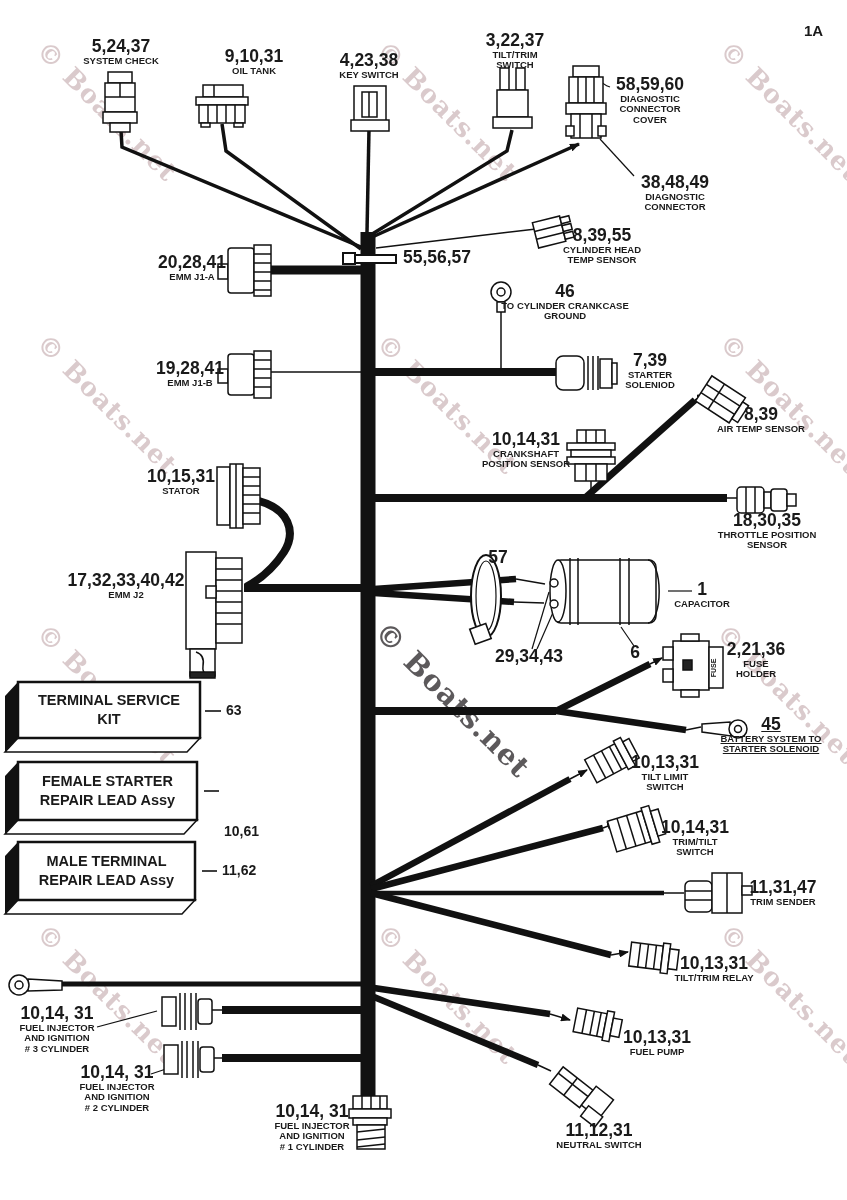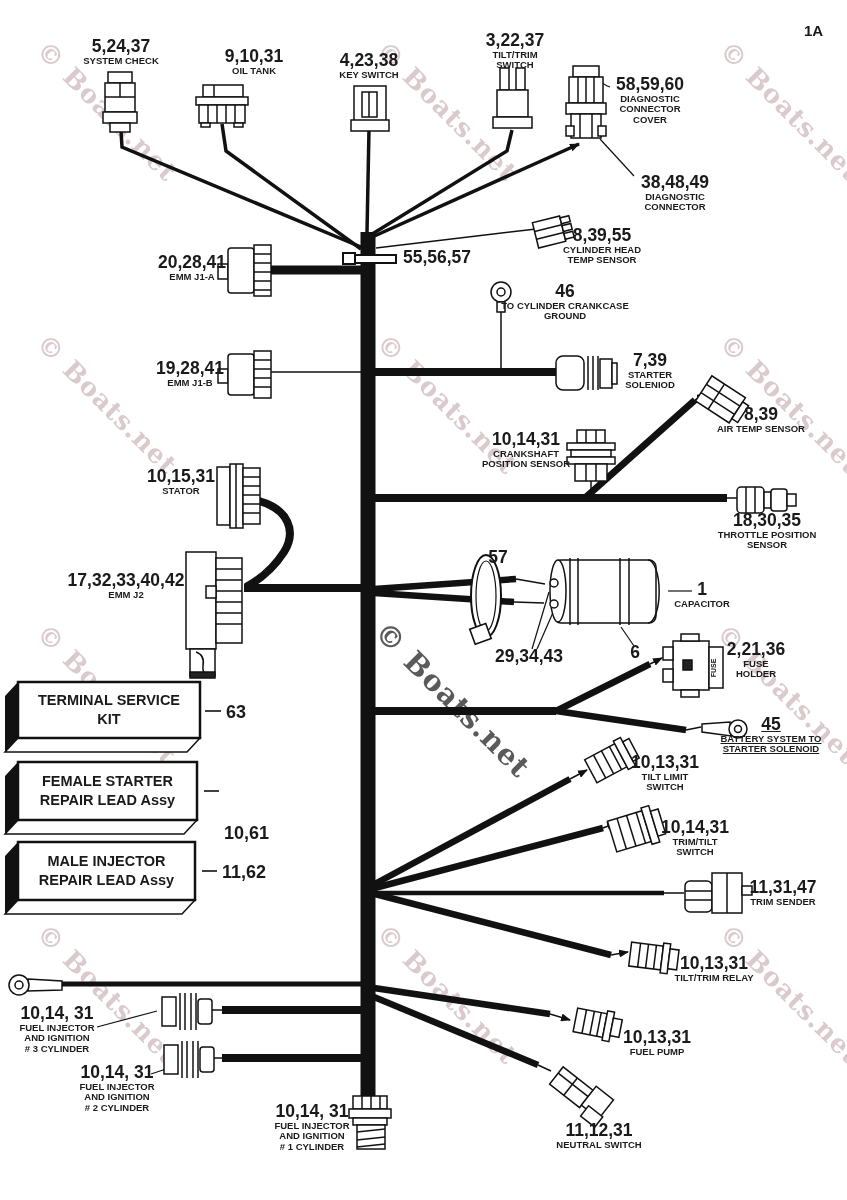--- a/index.html
+++ b/index.html
@@ -9,21 +9,21 @@
   .wm{position:absolute;z-index:1;font-family:"DejaVu Serif",serif;font-weight:bold;
       font-size:26px;color:rgba(205,184,187,0.75);white-space:nowrap;
       transform:rotate(45deg);transform-origin:left top;letter-spacing:1px;}
   .wm-dark{color:rgba(70,66,68,0.88);font-size:29px;}
   .co{position:absolute;z-index:3;transform:translateX(-50%);text-align:center;white-space:nowrap;}
   .num{font-weight:bold;font-size:17.5px;line-height:1.02;}
   .nm{font-weight:bold;font-size:9.5px;line-height:1.12;}
   .sheet{position:absolute;z-index:3;font-weight:bold;font-size:15px;}
   .boxlbl{position:absolute;z-index:3;display:flex;flex-direction:column;align-items:center;
           justify-content:center;text-align:center;font-weight:bold;font-size:14.5px;line-height:1.3;}
-  .boxnum{position:absolute;z-index:3;font-weight:bold;font-size:18px;white-space:nowrap;}
+  .boxnum{position:absolute;z-index:3;font-weight:bold;font-size:14px;white-space:nowrap;}
   .ic{fill:#fff;stroke:#111;stroke-width:1.5;}
   .ln{stroke:#111;fill:none;}
 </style>
 </head>
 <body>
 
 <div id="canvas">
 
   <div class="wm" style="left:52px;top:35px;">© Boats.net</div>
   <div class="wm" style="left:392px;top:35px;">© Boats.net</div>
@@ -532,18 +532,18 @@
   </div>
   <div class="boxnum" style="left:226px;top:702px;">63</div>
 
   <div class="boxlbl" style="left:18px;top:762px;width:179px;height:58px;">
     <span>FEMALE STARTER</span>
     <span>REPAIR LEAD Assy</span>
   </div>
   <div class="boxnum" style="left:224px;top:782px;margin-top:41px;">10,61</div>
 
   <div class="boxlbl" style="left:18px;top:842px;width:177px;height:58px;">
-    <span>MALE INJECTOR</span>
+    <span>MALE TERMINAL</span>
     <span>REPAIR LEAD Assy</span>
   </div>
   <div class="boxnum" style="left:222px;top:862px;">11,62</div>
 
 </div>
 
 </body></html>

